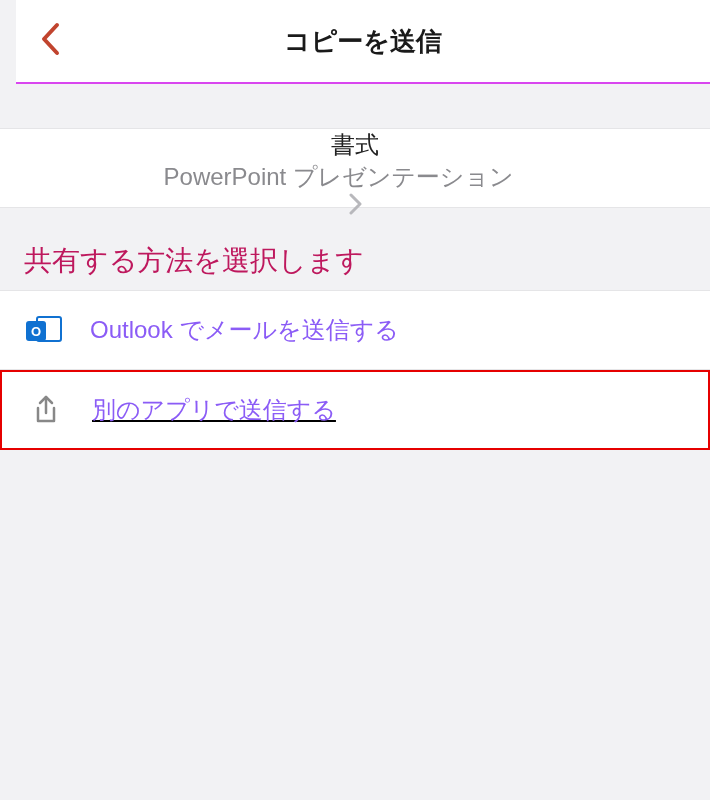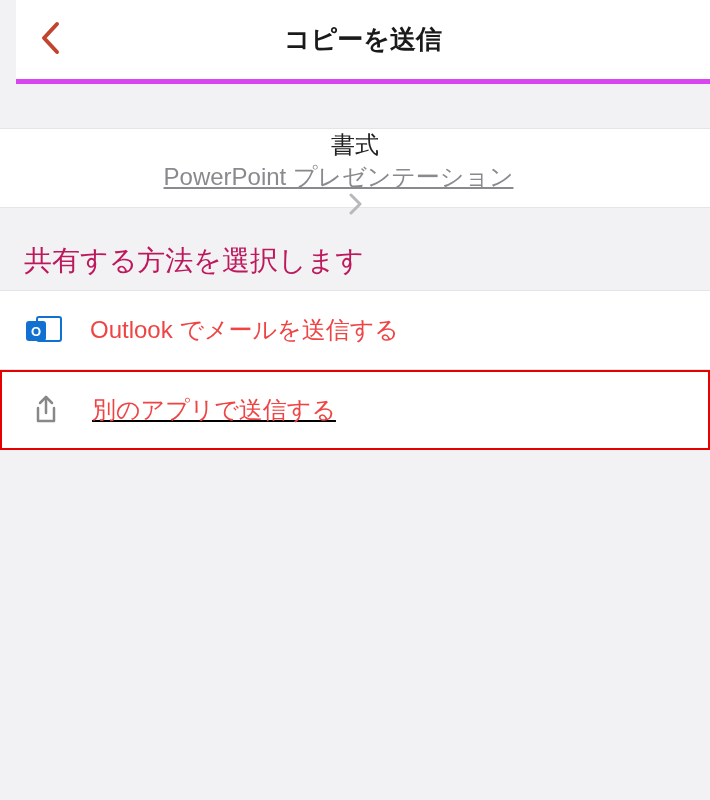--- a/index.html
+++ b/index.html
@@ -13,21 +13,21 @@
       width: 710px;
       height: 800px;
       overflow: hidden;
     }
     .header {
       background-color: #ffffff;
       height: 84px;
       display: flex;
       align-items: center;
       position: relative;
-      border-bottom: 5px solid #d946ef;
+      border-bottom: 2px solid #d946ef;
       margin-left: 16px;
     }
     .back-btn {
       position: absolute;
       left: 14px;
       top: 50%;
       transform: translateY(-50%);
       cursor: pointer;
       display: flex;
       align-items: center;
@@ -65,21 +65,20 @@
     .format-label {
       font-size: 24px;
       color: #222;
     }
     .format-value {
       flex: 1;
       text-align: center;
       font-size: 24px;
       color: #8a8a8e;
       margin-right: 33px;
-      text-decoration: underline;
     }
     .chevron-right svg {
       width: 13px;
       height: 22px;
     }
     .section-caption {
       font-size: 28px;
       color: #be185d;
       padding: 34px 24px 10px 24px;
     }
@@ -104,21 +103,21 @@
       width: 40px;
       height: 40px;
       display: flex;
       align-items: center;
       justify-content: center;
       margin-right: 26px;
       flex-shrink: 0;
     }
     .action-label {
       font-size: 24px;
-      color: #ef4444;
+      color: #8b5cf6;
     }
     .outlook-glyph {
       position: relative;
       width: 36px;
       height: 32px;
     }
     .outlook-env {
       position: absolute;
       right: 0;
       top: 2px;

